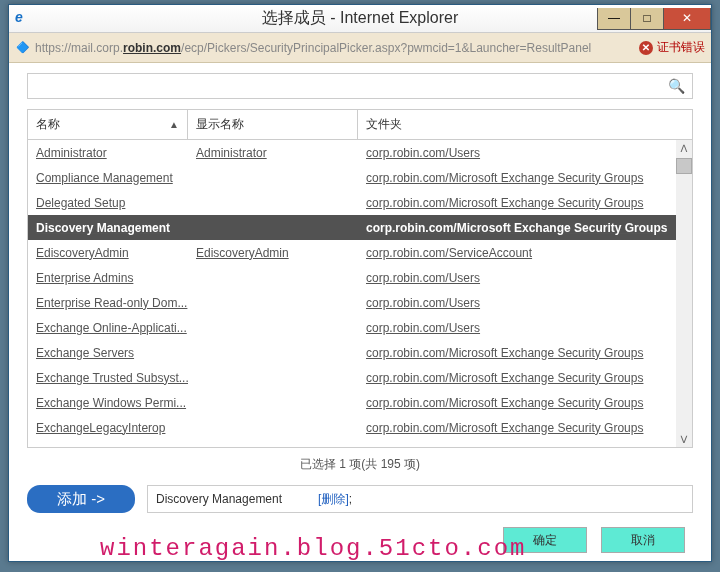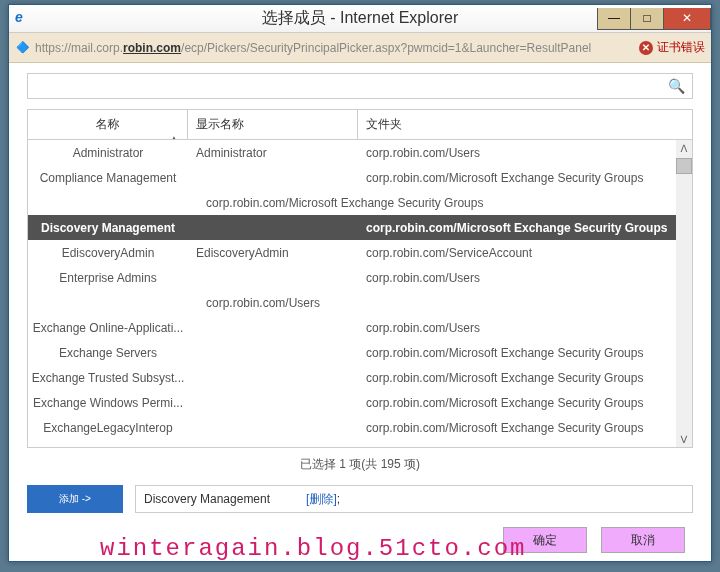--- a/index.html
+++ b/index.html
@@ -19,37 +19,37 @@
   .addr-url .domain { color:#333; font-weight:bold;text-decoration:underline; }
   .cert-err { display:flex; align-items:center; gap:4px; color:#b00000; font-size:12px; }
   .cert-icon { width:14px; height:14px; border-radius:50%; background:#c0392b; color:#fff; font-size:10px; font-weight:bold; display:flex; align-items:center; justify-content:center; }
   .content { padding: 10px 18px 8px 18px; height: calc(100% - 58px); display:flex; flex-direction:column; }
   .searchbar { height:26px; border:1px solid #ccc; display:flex; align-items:center; justify-content:flex-end; padding:0 6px; margin-bottom:10px; }
   .search-icon { color:#777; font-size:14px; }
   .table-wrap { border:1px solid #ccc; flex:1; display:flex; flex-direction:column; }
   .table-head { display:flex; height:30px; border-bottom:1px solid #ccc; font-size:12px; color:#333; }
   .col { padding:6px 8px; border-right:1px solid #ccc; display:flex; align-items:center; white-space:nowrap; overflow:hidden; }
   .col:last-child { border-right:none; }
-  .c1 { width:160px;flex-direction:column; } .c2 { width:170px; } .c3 { flex:1; }
+  .c1 { width:160px; } .c2 { width:170px; } .c3 { flex:1; }
   .sort-arrow { margin-left:auto; font-size:10px; color:#555; }
-  .table-body { flex:1; overflow:hidden; font-size:12px; color:#555; position:relative; }
+  .table-body { flex:1; overflow:hidden; font-size:12px; color:#555; position:relative;text-decoration:underline; }
   .row { display:flex; height:25px; align-items:center; }
   .row.sel { background:#525252; color:#fff; font-weight:bold; }
   .row .col { border-right:none; }
   .scroll-track { position:absolute; right:0; top:0; bottom:0; width:16px; background:#f0f0f0; }
   .scroll-thumb { position:absolute; right:0; top:18px; width:16px; height:16px; background:#c8c8c8; border:1px solid #aaa; }
   .scroll-up, .scroll-down { position:absolute; right:0; width:16px; height:16px; background:#f0f0f0; color:#666; font-size:10px; display:flex; align-items:center; justify-content:center; }
   .scroll-up { top:0; } .scroll-down { bottom:0; }
   .status { text-align:center; font-size:12px; color:#555; padding:8px 0 12px; }
   .add-row { display:flex; align-items:center; gap:12px; margin-bottom:14px; }
-  .add-btn { width:96px; height:28px; background:#2b6ec2; color:#fff; font-size:10px; display:flex; align-items:center; justify-content:center; }
+  .add-btn { width:108px; height:28px; background:#2b6ec2; color:#fff; font-size:15px; display:flex; align-items:center; justify-content:center;border-radius:13px; }
   .selected-box { flex:1; height:28px; border:1px solid #ccc; padding:4px 8px; font-size:12px; color:#333; display:flex; align-items:center; }
   .remove-link { color:#2060c0;margin-left:36px; }
   .dlg-btns { display:flex; justify-content:flex-end; gap:14px; padding-right:8px; }
-  .dlg-btn { width:84px; height:26px; background:#f0abfc; border:1px solid #aaa; font-size:12px; display:flex; align-items:center; justify-content:center; color:#333; }
+  .dlg-btn { width:84px; height:26px; background:#5eead4; border:1px solid #aaa; font-size:12px; display:flex; align-items:center; justify-content:center; color:#333; }
   .watermark { position:absolute; left:100px; bottom:10px; font-family: "Courier New", monospace; font-size:24px; color:#d11c6a; letter-spacing:2px; pointer-events:none;margin-top:18px; }
 </style>
 </head>
 <body>
 
 <div class="window">
   <div class="titlebar">
     <span class="titlebar-icon ie-icon">e</span>
     <span class="titlebar-text">选择成员 - Internet Explorer</span>
     <div class="win-buttons">
@@ -93,39 +93,41 @@
             <div class="col c1">Administrator</div>
             <div class="col c2">Administrator</div>
             <div class="col c3">corp.robin.com/Users</div>
           </div>
           <div class="row">
             <div class="col c1">Compliance Management</div>
             <div class="col c2"></div>
             <div class="col c3">corp.robin.com/Microsoft Exchange Security Groups</div>
           </div>
           <div class="row">
+            <div class="col c1">Delegated Setup</div>
             <div class="col c2"></div>
             <div class="col c3">corp.robin.com/Microsoft Exchange Security Groups</div>
           </div>
           <div class="row sel">
             <div class="col c1">Discovery Management</div>
             <div class="col c2"></div>
             <div class="col c3">corp.robin.com/Microsoft Exchange Security Groups</div>
           </div>
           <div class="row">
             <div class="col c1">EdiscoveryAdmin</div>
             <div class="col c2">EdiscoveryAdmin</div>
             <div class="col c3">corp.robin.com/ServiceAccount</div>
           </div>
           <div class="row">
             <div class="col c1">Enterprise Admins</div>
             <div class="col c2"></div>
             <div class="col c3">corp.robin.com/Users</div>
           </div>
           <div class="row">
+            <div class="col c1">Enterprise Read-only Dom...</div>
             <div class="col c2"></div>
             <div class="col c3">corp.robin.com/Users</div>
           </div>
           <div class="row">
             <div class="col c1">Exchange Online-Applicati...</div>
             <div class="col c2"></div>
             <div class="col c3">corp.robin.com/Users</div>
           </div>
           <div class="row">
             <div class="col c1">Exchange Servers</div>

